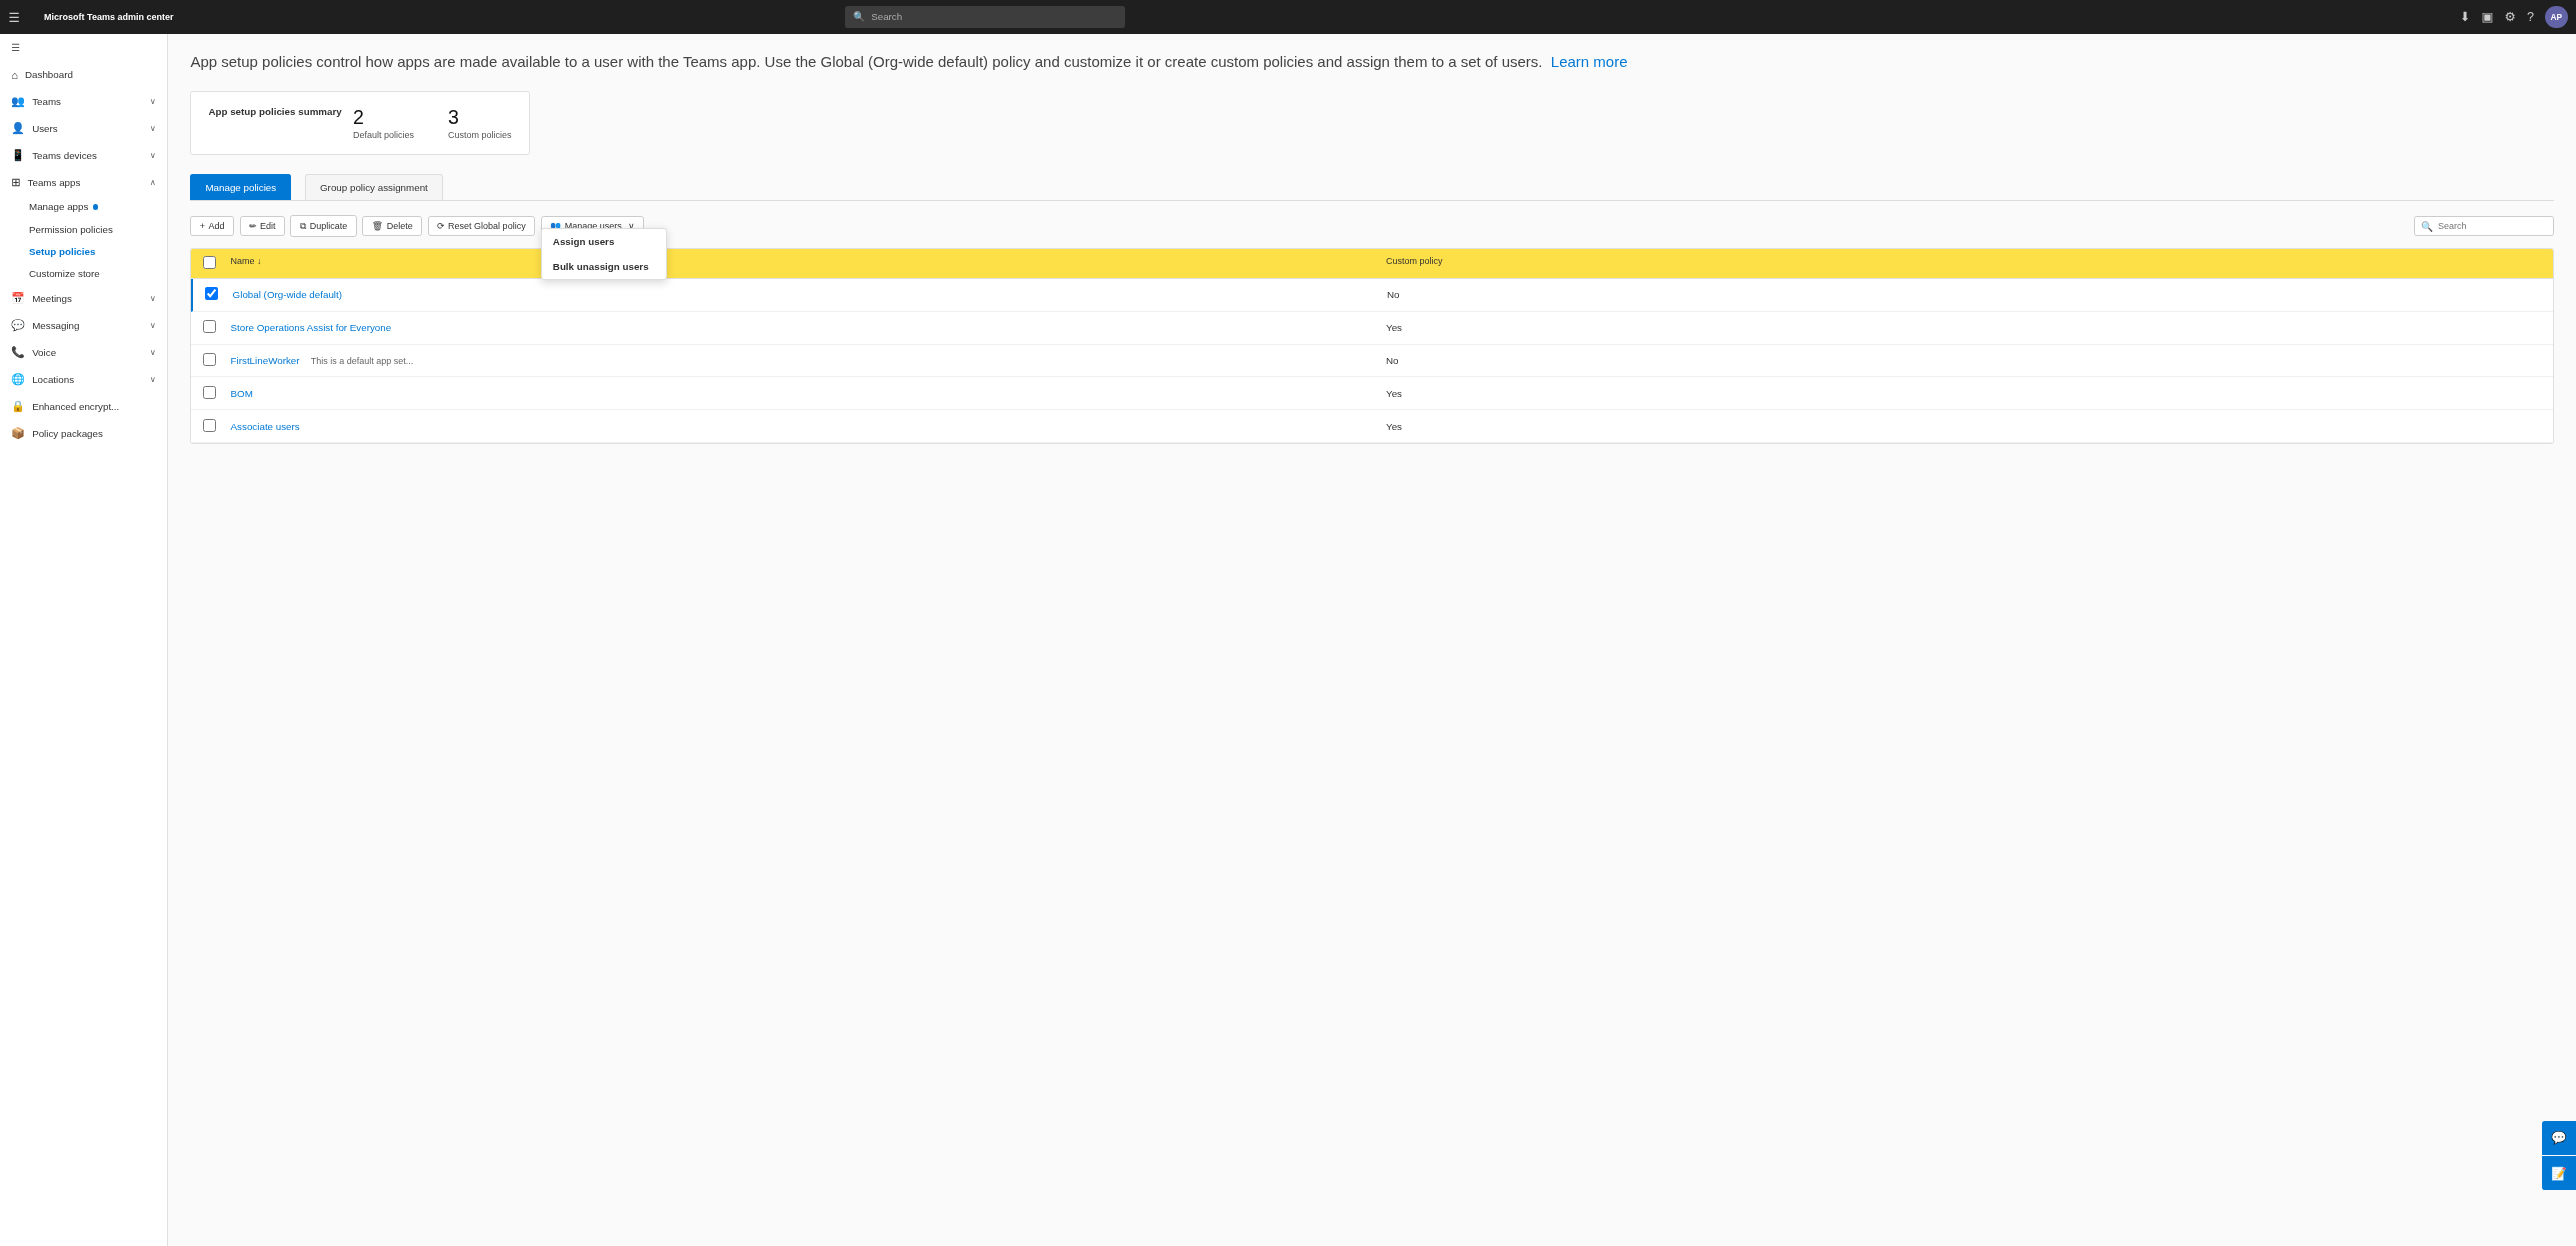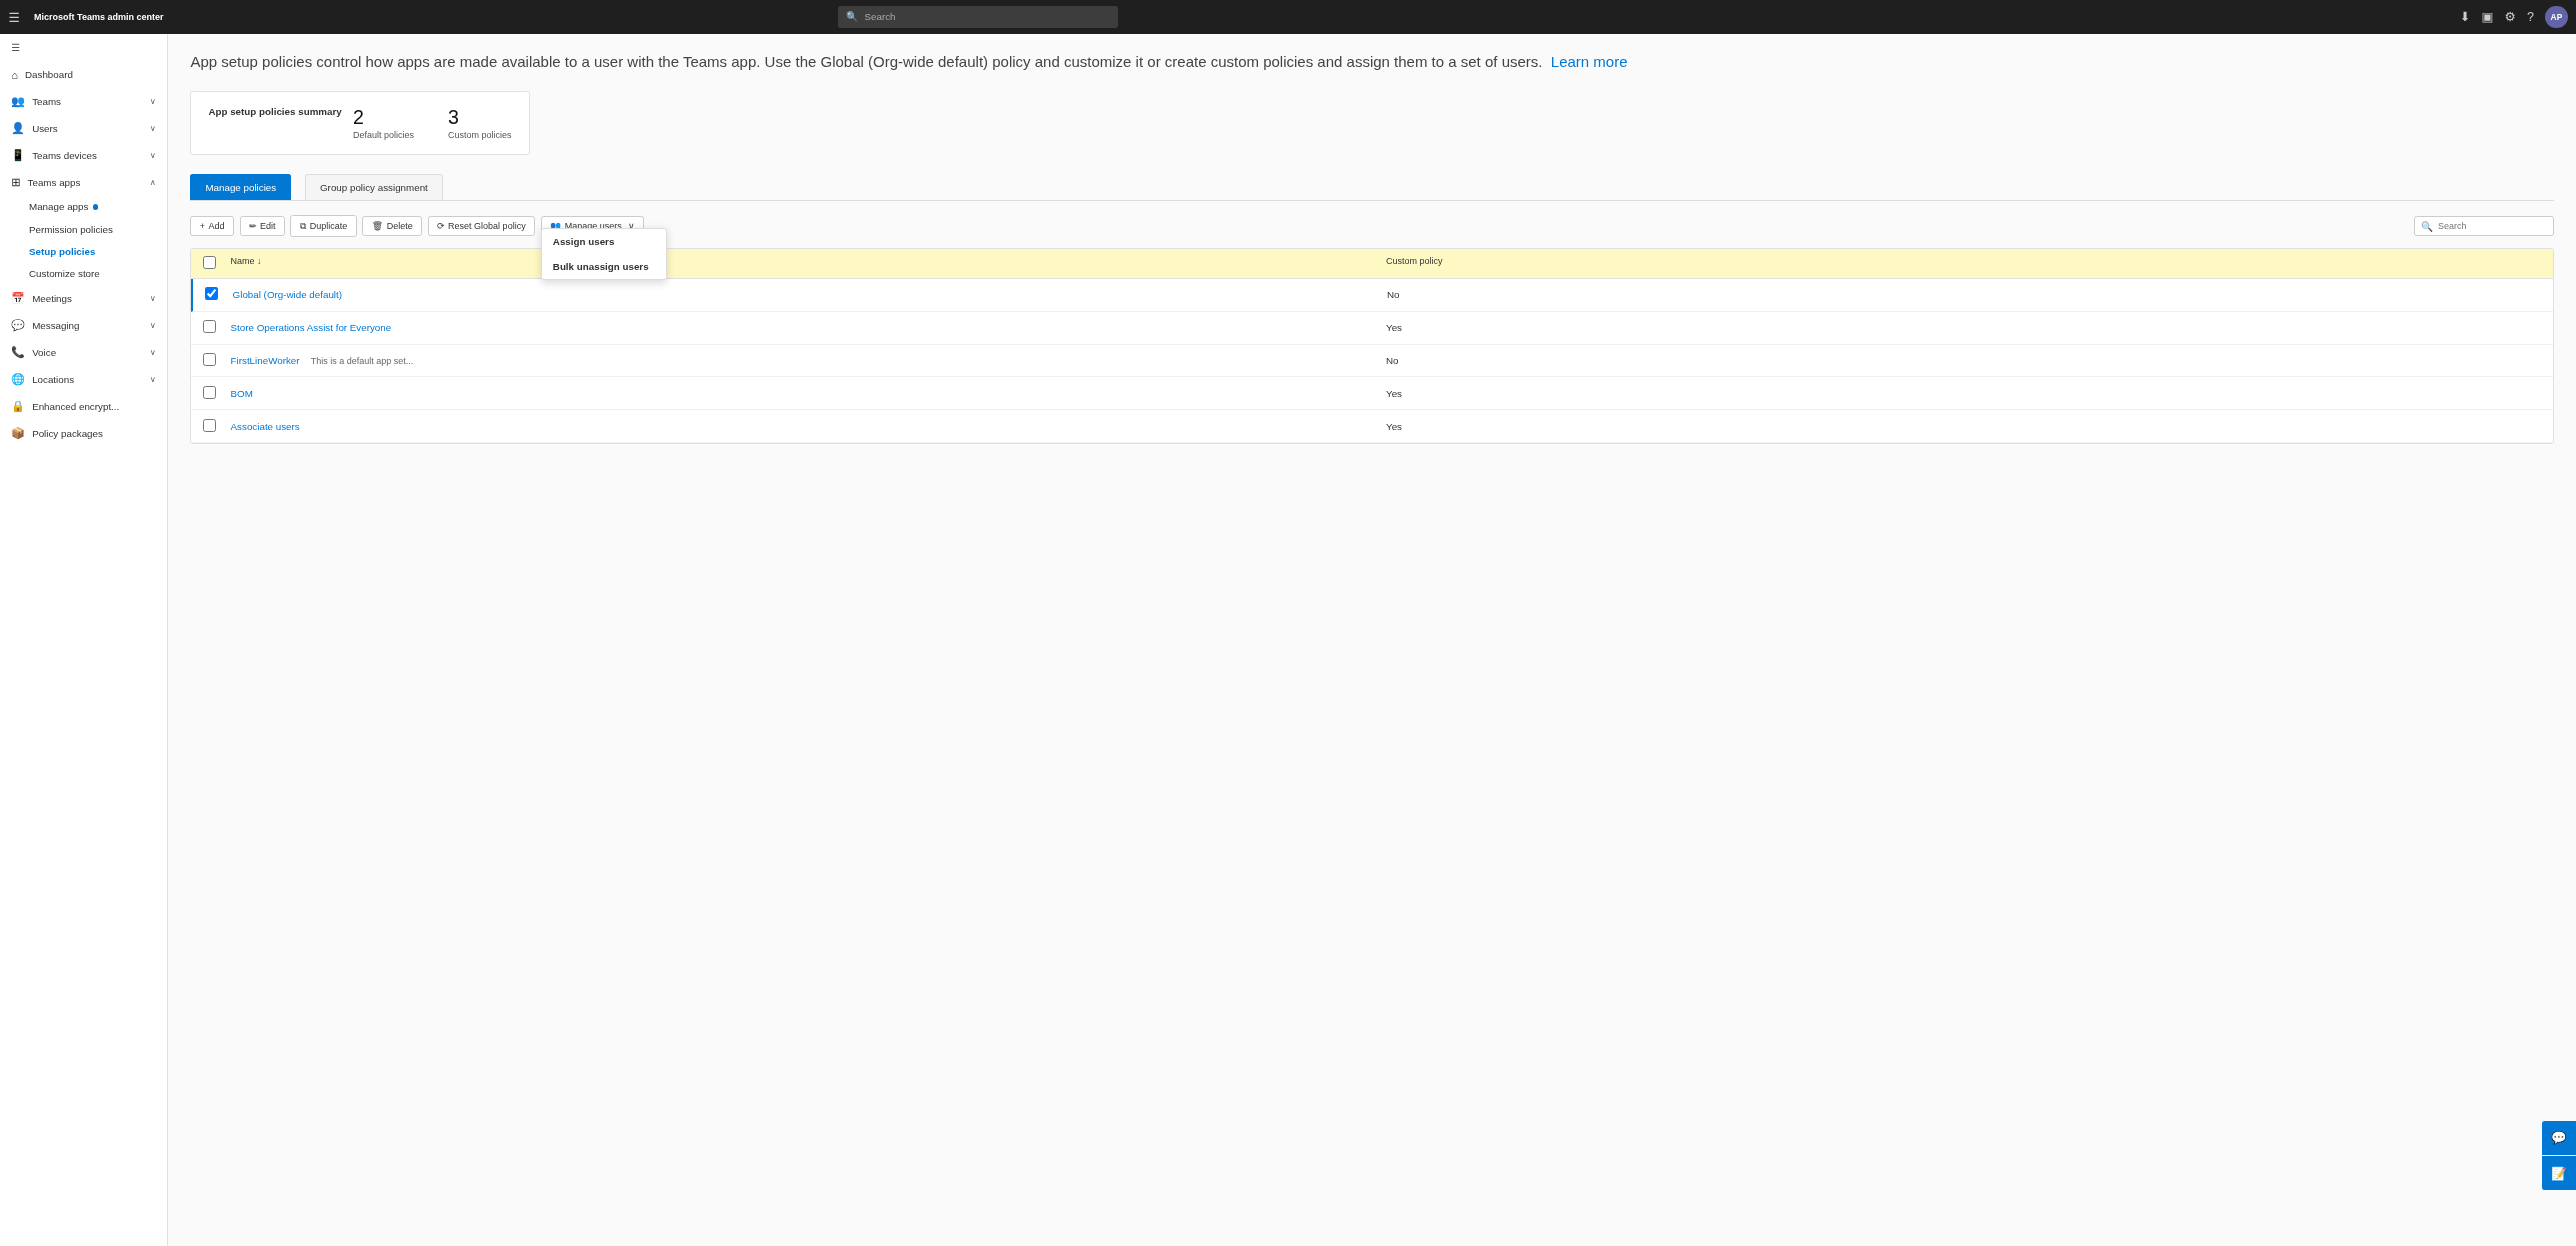--- a/index.html
+++ b/index.html
@@ -3,21 +3,21 @@
   <meta charset="utf-8">
   <style>
     * { box-sizing: border-box; margin: 0; padding: 0; }
     body { font-family: 'Segoe UI', sans-serif; font-size: 9.8px; background: #f5f5f5; color: #333; display: flex; flex-direction: column; height: 100vh; overflow: hidden; }
 
     
     .topbar {
       display: flex; align-items: center; background: #1f1f1f; color: #fff;
       height: 34px; padding: 0 8.4px; gap: 8.4px; flex-shrink: 0; z-index: 100;
     }
-    .topbar-logo { font-size: 9px; font-weight: 600; white-space: nowrap; margin-left: 6px; }
+    .topbar-logo { font-size: 9px; font-weight: 600; white-space: nowrap; margin-left: 16px; }
     .topbar-search {
       flex: 1; max-width: 280px; margin: 0 auto;
       display: flex; align-items: center; background: #3d3d3d; border-radius: 2.8px;
       padding: 0 8.4px; height: 22.4px; gap: 5.6px;
     }
     .topbar-search input {
       background: transparent; border: none; outline: none; color: #fff; font-size: 9.8px; width: 100%;
     }
     .topbar-search input::placeholder { color: #aaa; }
     .topbar-icons { display: flex; align-items: center; gap: 11.2px; margin-left: auto; }
@@ -101,21 +101,21 @@
       padding: 3.5px 7px; background: #fff; min-width: 140px;
     }
     .search-box input {
       border: none; outline: none; font-size: 9px; background: transparent; width: 105px;
     }
 
     
     .table-container { background: #fff; border: 0.7px solid #e0e0e0; border-radius: 2.8px; overflow: hidden; position: relative; }
     .table-header {
       display: grid; grid-template-columns: 28px 1fr 1fr;
-      background: #fef9c3; border-bottom: 0.7px solid #e0e0e0;
+      background: #fde047; border-bottom: 0.7px solid #e0e0e0;
       padding: 7px 11.2px; font-size: 9px; color: #333; font-weight: 500;
     }
     .table-row {
       display: grid; grid-template-columns: 28px 1fr 1fr;
       padding: 8.4px 11.2px; border-bottom: 0.7px solid #f0f0f0;
       font-size: 9.8px; align-items: center;
     }
     .table-row.selected { border-left: 2.1px solid #0078d4; }
     .table-cell-link { color: #0078d4; cursor: pointer; text-decoration: none; }
 

